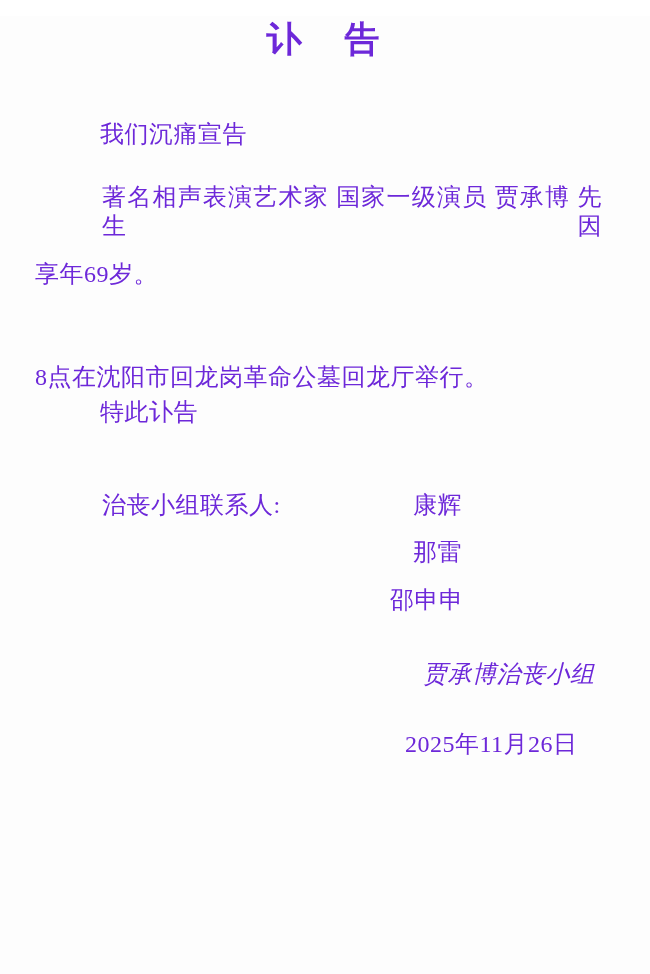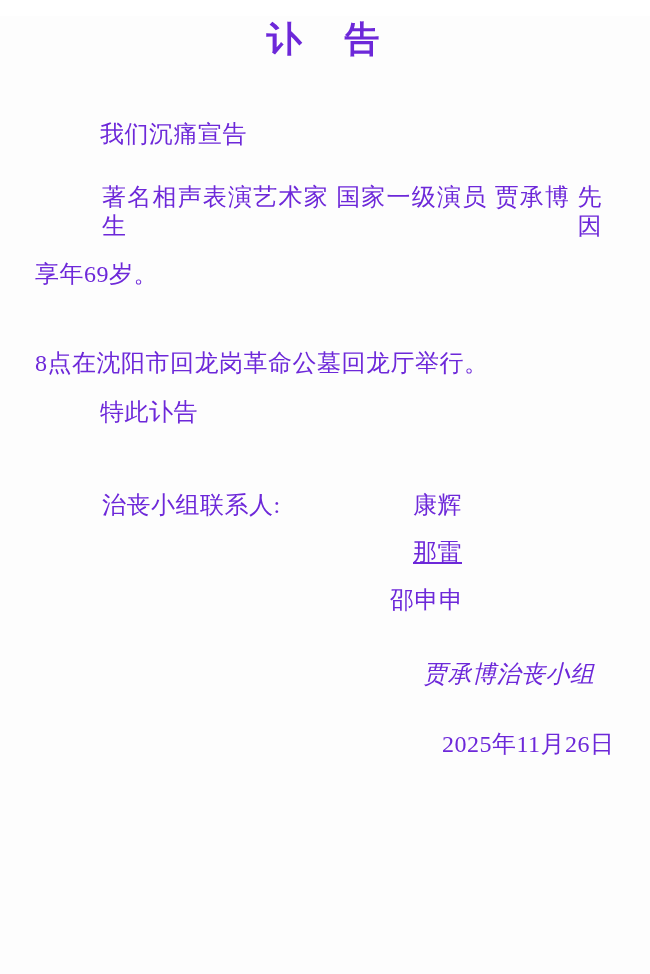--- a/index.html
+++ b/index.html
@@ -38,28 +38,28 @@
   .just {
     white-space: normal;
     text-align: justify;
     text-align-last: justify;
   }
   .l-opening   { top: 104px; left: 100px; }
   .l-p1l1      { top: 167px; left: 102px; width: 500px; }
   .l-p1l2      { top: 207px; left: 35px;  width: 568px; }
   .l-p1l3      { top: 244px; left: 35px; }
   .l-p2l1      { top: 297px; left: 102px; width: 500px; }
-  .l-p2l2      { top: 333px; left: 35px; }
+  .l-p2l2      { top: 347px; left: 35px; }
   .l-closing   { top: 382px; left: 100px; }
   .l-contacts  { top: 475px; left: 102px; }
   .l-name0     { top: 475px; left: 413px; }
-  .l-name1     { top: 522px; left: 413px; text-decoration: underline; }
+  .l-name1     { top: 522px; left: 413px; }
   .l-name2     { top: 570px; left: 390px; }
   .l-sign-org  { top: 644px; left: 423px; font-style: italic; }
-  .l-sign-date { top: 714px; left: 442px; }
+  .l-sign-date { top: 714px; left: 405px; }
 </style>
 </head>
 <body>
 
 <div class="page">
 
   <div class="title">讣　告</div>
 
   <div class="line l-p1l1 just">著名相声表演艺术家 国家一级演员 贾承博 先生因</div>
 

